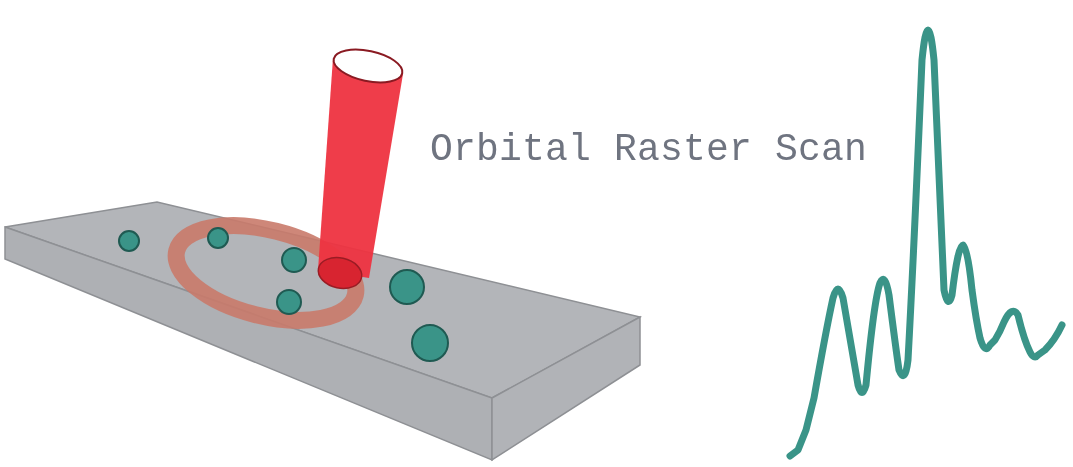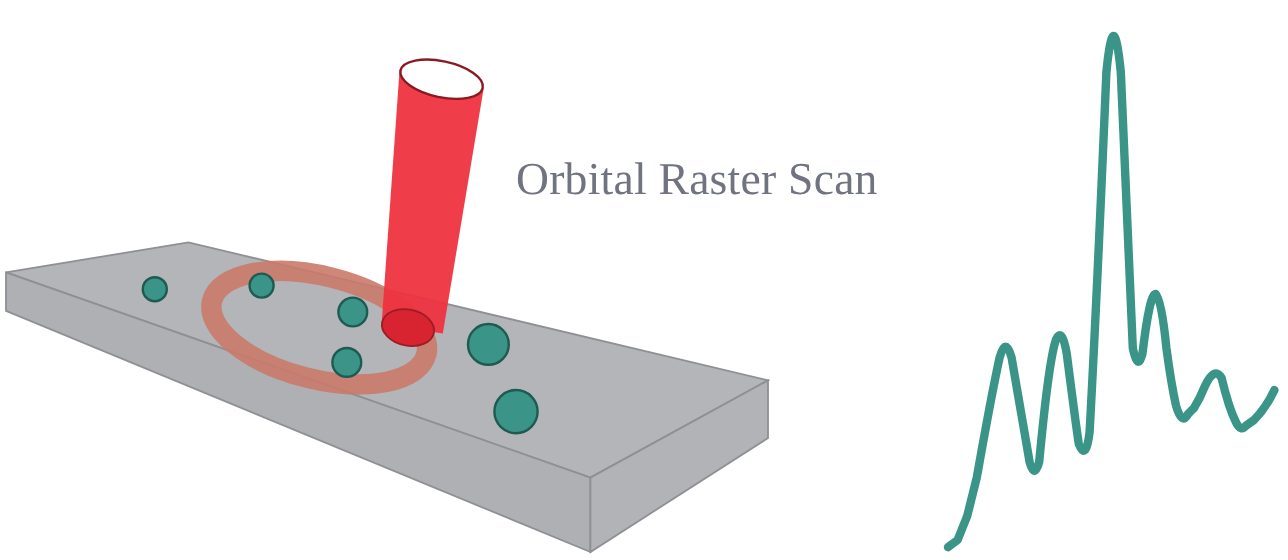--- a/index.html
+++ b/index.html
@@ -1,20 +1,20 @@
 <!DOCTYPE html>
 <html><head>
 <meta charset="utf-8">
 <style>
   html, body { margin:0; padding:0; background:#ffffff; }
   body { width:1073px; height:467px; position:relative; overflow:hidden; }
   #scene { position:absolute; left:0; top:0; width:1073px; height:467px; }
   .title {
     position:absolute; left:430px; top:128px;
-    font-family:Liberation Serif, serif; font-size:38px; color:#6f7480;
+    font-family:Liberation Mono, monospace; font-size:38px; color:#6f7480;
     letter-spacing:0.2px; white-space:nowrap;
   }
 </style>
 </head>
 <body>
 
 <svg id="scene" viewBox="0 0 1073 467" xmlns="http://www.w3.org/2000/svg">
 
   <g>
     <polygon points="5,227 157,202 640,317 492,398" fill="#b3b5b9" stroke="#8e9094" stroke-width="1.5"></polygon>

